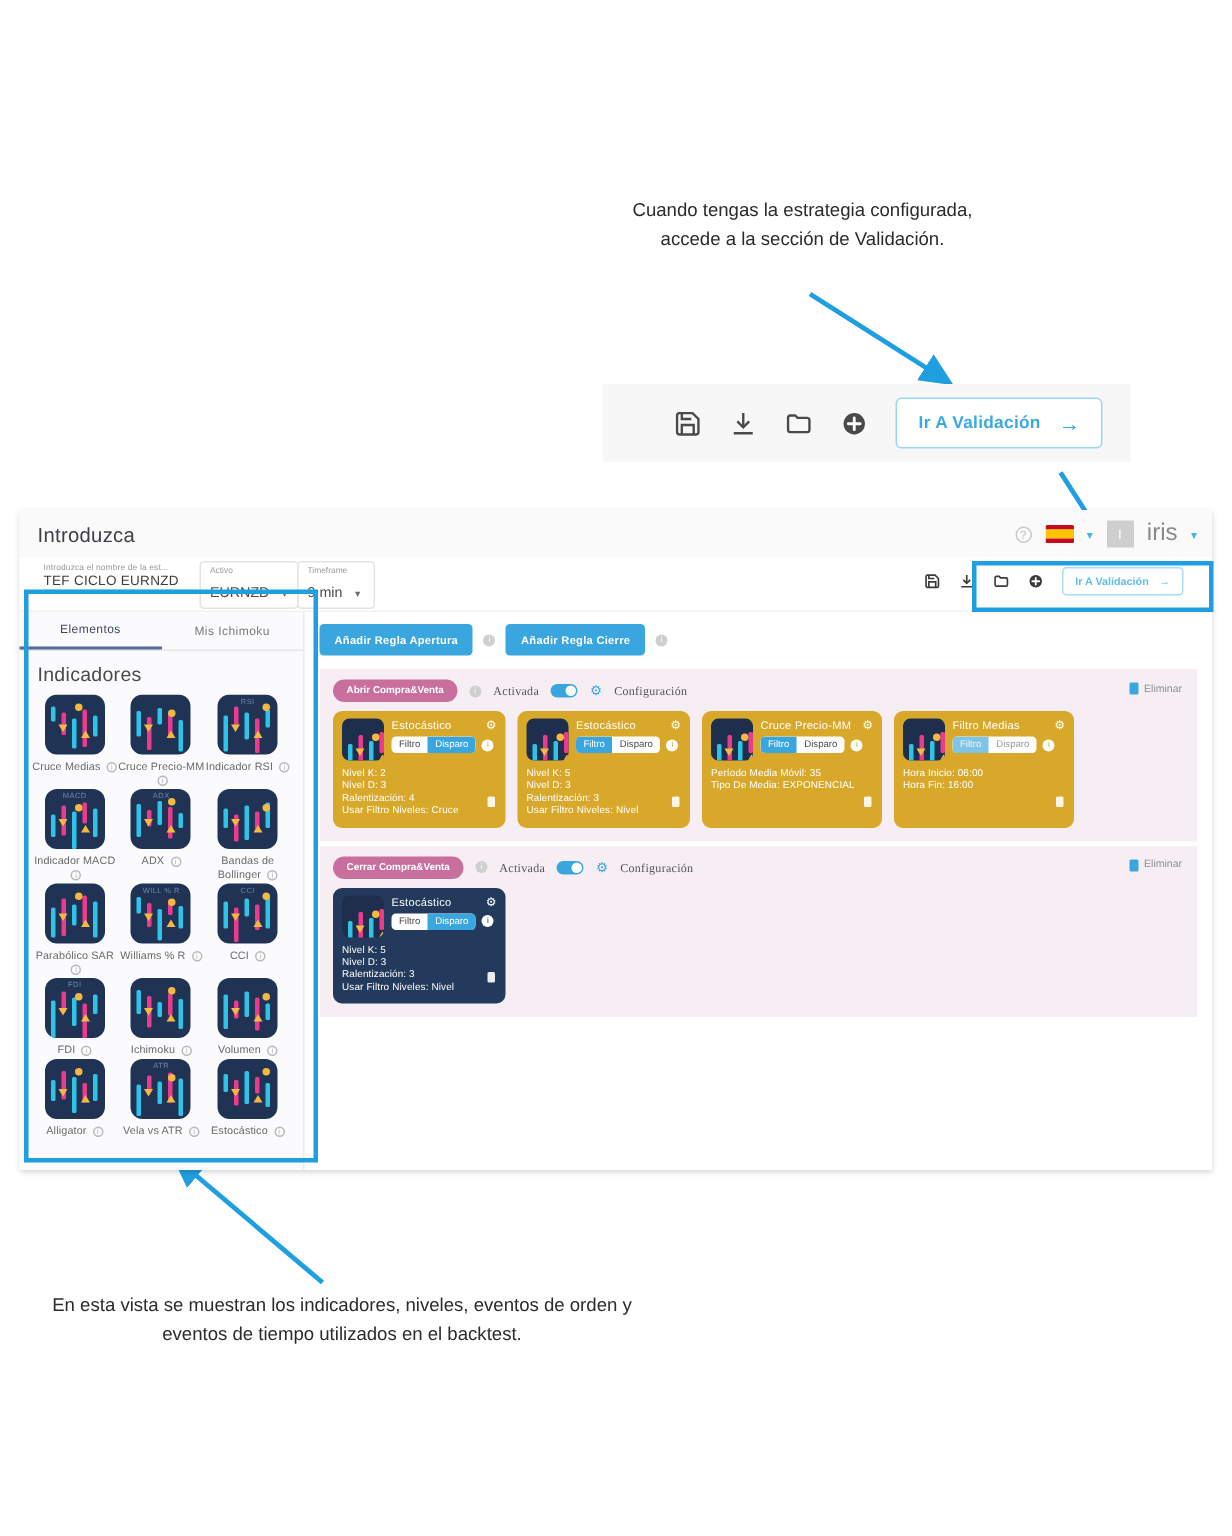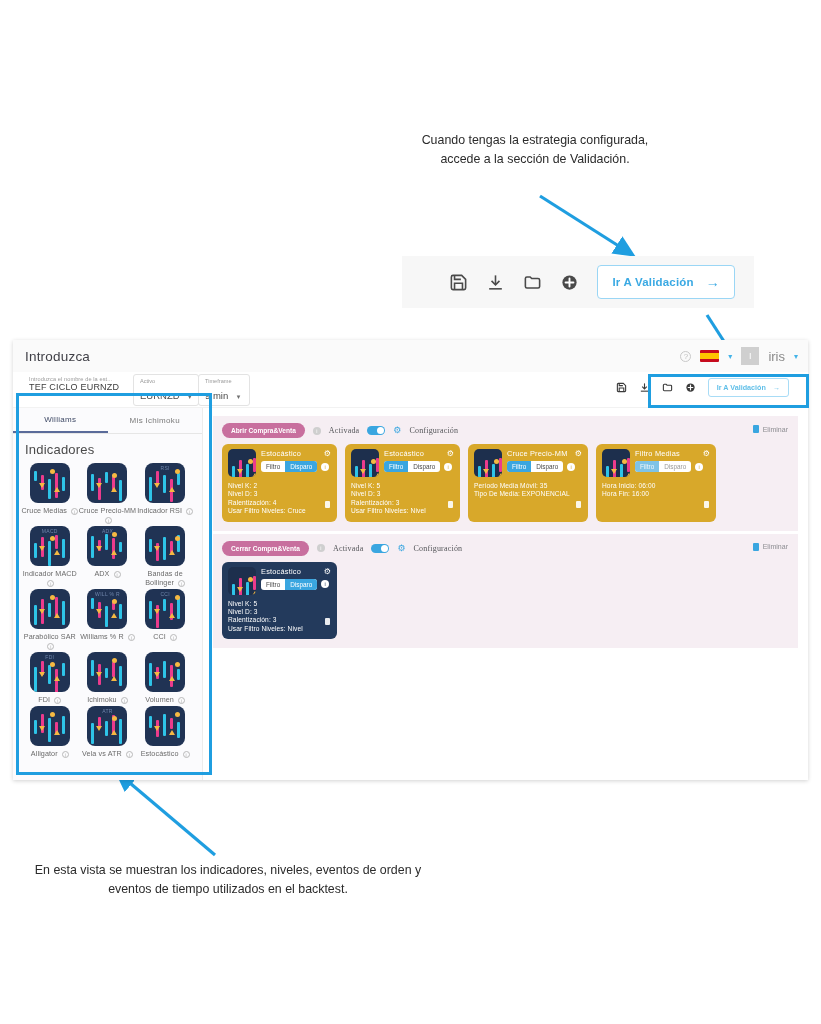--- a/index.html
+++ b/index.html
@@ -90,21 +90,21 @@
   }
   .flag i { display: block; width: 100%; }
   .flag .r1 { height: 25%; background: #c60b1e; }
   .flag .r2 { height: 50%; background: #ffc400; }
   .flag .r3 { height: 25%; background: #c60b1e; }
   .chev { color: #43b3e8; font-size: 8px; }
   .avatar-sq {
     width: 18px; height: 18px; background: #cfcfcf; color: #fff;
     font-size: 9px; display: flex; align-items: center; justify-content: center;
   }
-  .user-name { font-size: 13px; color: #8a8a8a; }
+  .user-name { font-size: 16px; color: #8a8a8a; }
 
   
   .app-sub {
     height: 36px; position: relative; background: #fff;
     border-bottom: 1px solid #f2f2f2;
   }
   .field-name { position: absolute; left: 16px; top: 4px; width: 100px; }
   .field-label { font-size: 5.6px; color: #9a9a9a; letter-spacing: .1px; }
   .field-value { font-size: 9px; color: #3c3c3c; letter-spacing: .2px; }
   .field-underline { border-bottom: 1px solid #d2d2d2; margin-top: 1px; }
@@ -372,21 +372,21 @@
         <span>Ir A Validación</span>
         <span>→</span>
       </div>
     </div>
   </div>
 
   <div class="app-body">
 
     <div class="sidebar">
       <div class="tabs">
-        <div class="tab active">Williams</div>
+        <div class="tab active">Elementos</div>
         <div class="tab">Mis Ichimoku</div>
       </div>
       <div class="sb-heading">Indicadores</div>
       <div class="ind-grid">
           <div class="ind-cell">
             <div class="thumb">
        <span class="tlabel"></span>
        <div class="cndl" style="left:4px;top:8px;width:3px;height:10px;background:#2ec4e8"></div>
               <div class="cndl" style="left:11px;top:12px;width:3px;height:15px;background:#ec3b8c"></div>
               <div class="cndl" style="left:18px;top:16px;width:3px;height:20px;background:#2ec4e8"></div>
@@ -621,20 +621,26 @@
               <div class="triYd" style="left:9px;top:20px"></div>
      </div>
      <div class="ind-name">Estocástico
        <span class="info-dot">i</span>
      </div>
           </div>
         </div>
     </div>
 
     <div class="canvas">
+      <div class="rule-btns">
+        <div class="btn-rule">Añadir Regla Apertura</div>
+        <span class="rh-info">i</span>
+        <div class="btn-rule">Añadir Regla Cierre</div>
+        <span class="rh-info">i</span>
+      </div>
       <div id="rules-list">
           <div class="rule-card">
             <div class="rule-head">
        <span class="pill-rule">Abrir Compra&amp;Venta</span>
        <span class="rh-info">i</span>
        <span class="rh-text">Activada</span>
        <span class="toggle"></span>
        <span class="gear">⚙</span>
        <span class="rh-text">Configuración</span>
      </div>

